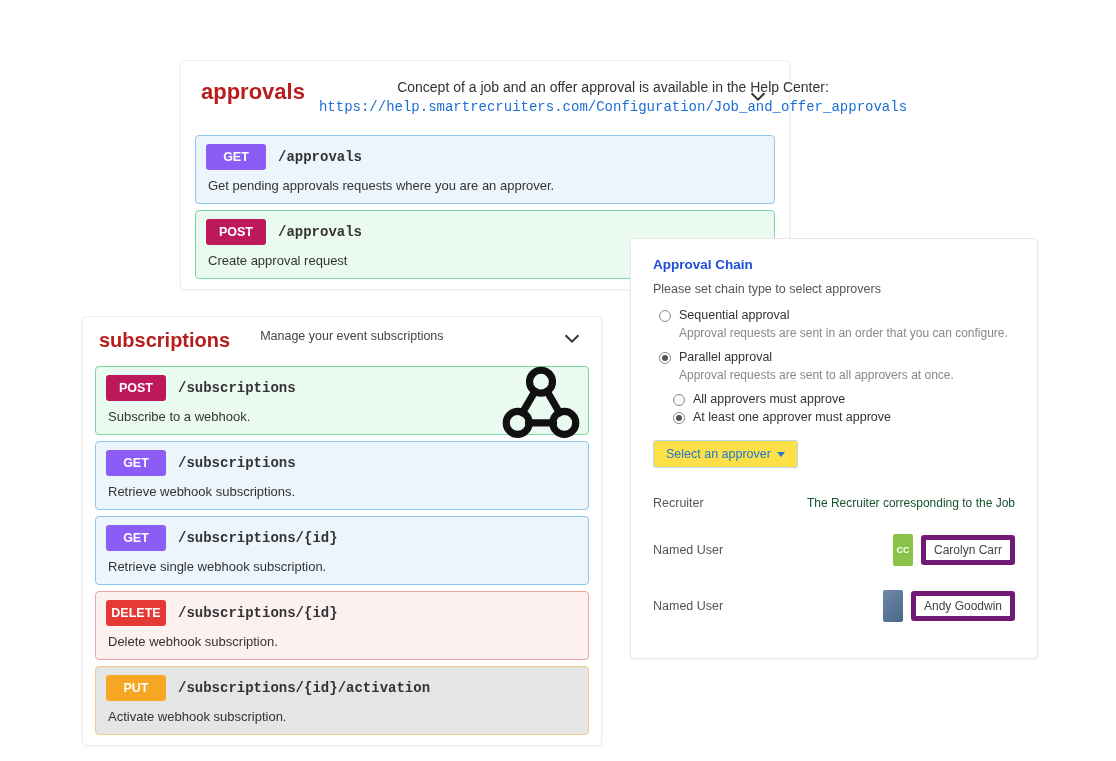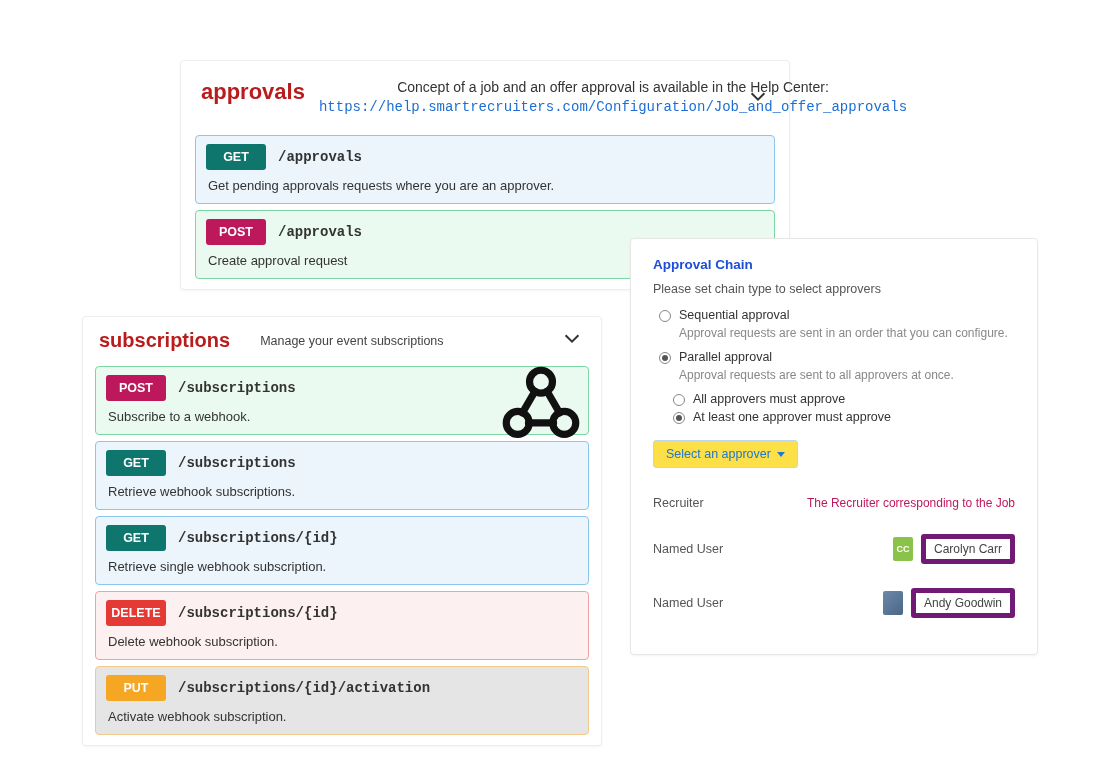--- a/index.html
+++ b/index.html
@@ -12,49 +12,49 @@
   .section-desc { font-size:14px; color:#333; text-align:center; flex:1; }
   .section-desc a { color:#1c6ed4; text-decoration:none; display:block; margin-top:4px;font-family:Liberation Mono, monospace; }
   .chev { position:absolute; right:6px; top:10px; width:22px; height:22px; cursor:pointer; }
   .chev svg { width:22px; height:22px; stroke:#333; }
   .op { border:1px solid; border-radius:4px; margin-top:6px; overflow:hidden; }
   .op-header { display:flex; align-items:center; gap:12px; padding:8px 10px; }
   .verb { text-align:center; border-radius:3px; color:#fff; font-size:12.5px; font-weight:700; padding:6px 0; min-width:60px; }
   .path { font-family: "Courier New", monospace; font-weight:700; font-size:14px; color:#333; }
   .op-desc { font-size:13px; color:#333; padding:0 12px 10px; }
   .op.get { border-color:#8cc6ea; background:#ecf5fc; }
-  .op.get .verb { background:#0f766e; }
+  .op.get .verb { background:#8b5cf6; }
   .op.post { border-color:#7cd6a3; background:#eafaf0; }
   .op.post .verb { background:#be185d; }
   .op.delete { border-color:#f0a3a3; background:#fdf0f0; }
   .op.delete .verb { background:#e53935; }
   .op.put { border-color:#f3c98b; background:#e5e5e5; }
   .op.put .verb { background:#f5a623; }
   
   #subs { left:82px; top:316px; width:520px; padding:10px 12px; }
-  #subs .section-head { padding:2px 4px 8px; align-items:center; }
+  #subs .section-head { padding:2px 4px 8px; align-items:flex-start; }
   #subs .section-title { font-size:20px; }
   #subs .section-desc2 { font-size:12.5px; color:#444; margin-left:16px; flex:1; text-align:left; }
   .webhook-icon { position:absolute; left:498px; top:362px; z-index:5; }
   .webhook-icon svg { width:86px; height:86px; }
   
   #chain { left:630px; top:238px; width:408px; padding:18px 22px 24px; border:1px solid #e7e7e7; }
   .chain-title { font-size:13.5px; font-weight:600; color:#1d4ed8; margin-bottom:10px; }
   .chain-sub { font-size:12.5px; color:#555; margin-bottom:12px; }
   .radio-row { display:flex; align-items:flex-start; gap:8px; margin-bottom:4px; font-size:12.5px; color:#333; padding-left:6px; }
   .radio-row.sub { padding-left:20px; }
   .radio { width:12px; height:12px; border:1px solid #888; border-radius:50%; margin-top:2px; display:inline-flex; align-items:center; justify-content:center; flex-shrink:0; }
   .radio.sel::after { content:""; width:6px; height:6px; border-radius:50%; background:#555; }
   .radio-desc { font-size:12px; color:#888; padding-left:26px; margin-bottom:10px; }
   .select-btn { border:1px solid #bcd6ee; color:#2277cf; font-size:12.5px; padding:6px 12px; border-radius:3px; background:#fde047; display:inline-flex; align-items:center; gap:6px; cursor:pointer; margin:12px 0 16px; }
   .select-btn .tri { width:0;height:0;border-left:4px solid transparent;border-right:4px solid transparent;border-top:5px solid #2277cf; }
   .urow { display:flex; justify-content:space-between; align-items:center; font-size:12.5px; color:#555; padding:12px 0; border-top:0px solid #eee; }
   .urow .right { display:flex; align-items:center; gap:8px; color:#444; }
-  .urow .hint { color:#be185d; font-size:12px;margin-left:24px; }
-  .av { width:20px; height:24px; border-radius:2px; display:inline-flex; align-items:center; justify-content:center; font-size:9px; color:#fff; font-weight:700; }
+  .urow .hint { color:#14532d; font-size:12px;margin-left:24px; }
+  .av { width:20px; height:32px; border-radius:2px; display:inline-flex; align-items:center; justify-content:center; font-size:9px; color:#fff; font-weight:700; }
   .av.cc { background:#8bc34a; }
   .av.ag { background:#5c7ba0; background-image:linear-gradient(135deg,#6e88a8,#4a6787); }
   .chip { border:5px solid #701a75; border-radius:3px; padding:3px 8px; font-size:12px; color:#444; display:inline-flex; align-items:center; gap:6px; }
 </style>
 </head>
 <body>
 
 <div id="approvals" class="panel">
   <div class="section-head">
     <div class="section-title">approvals</div>

